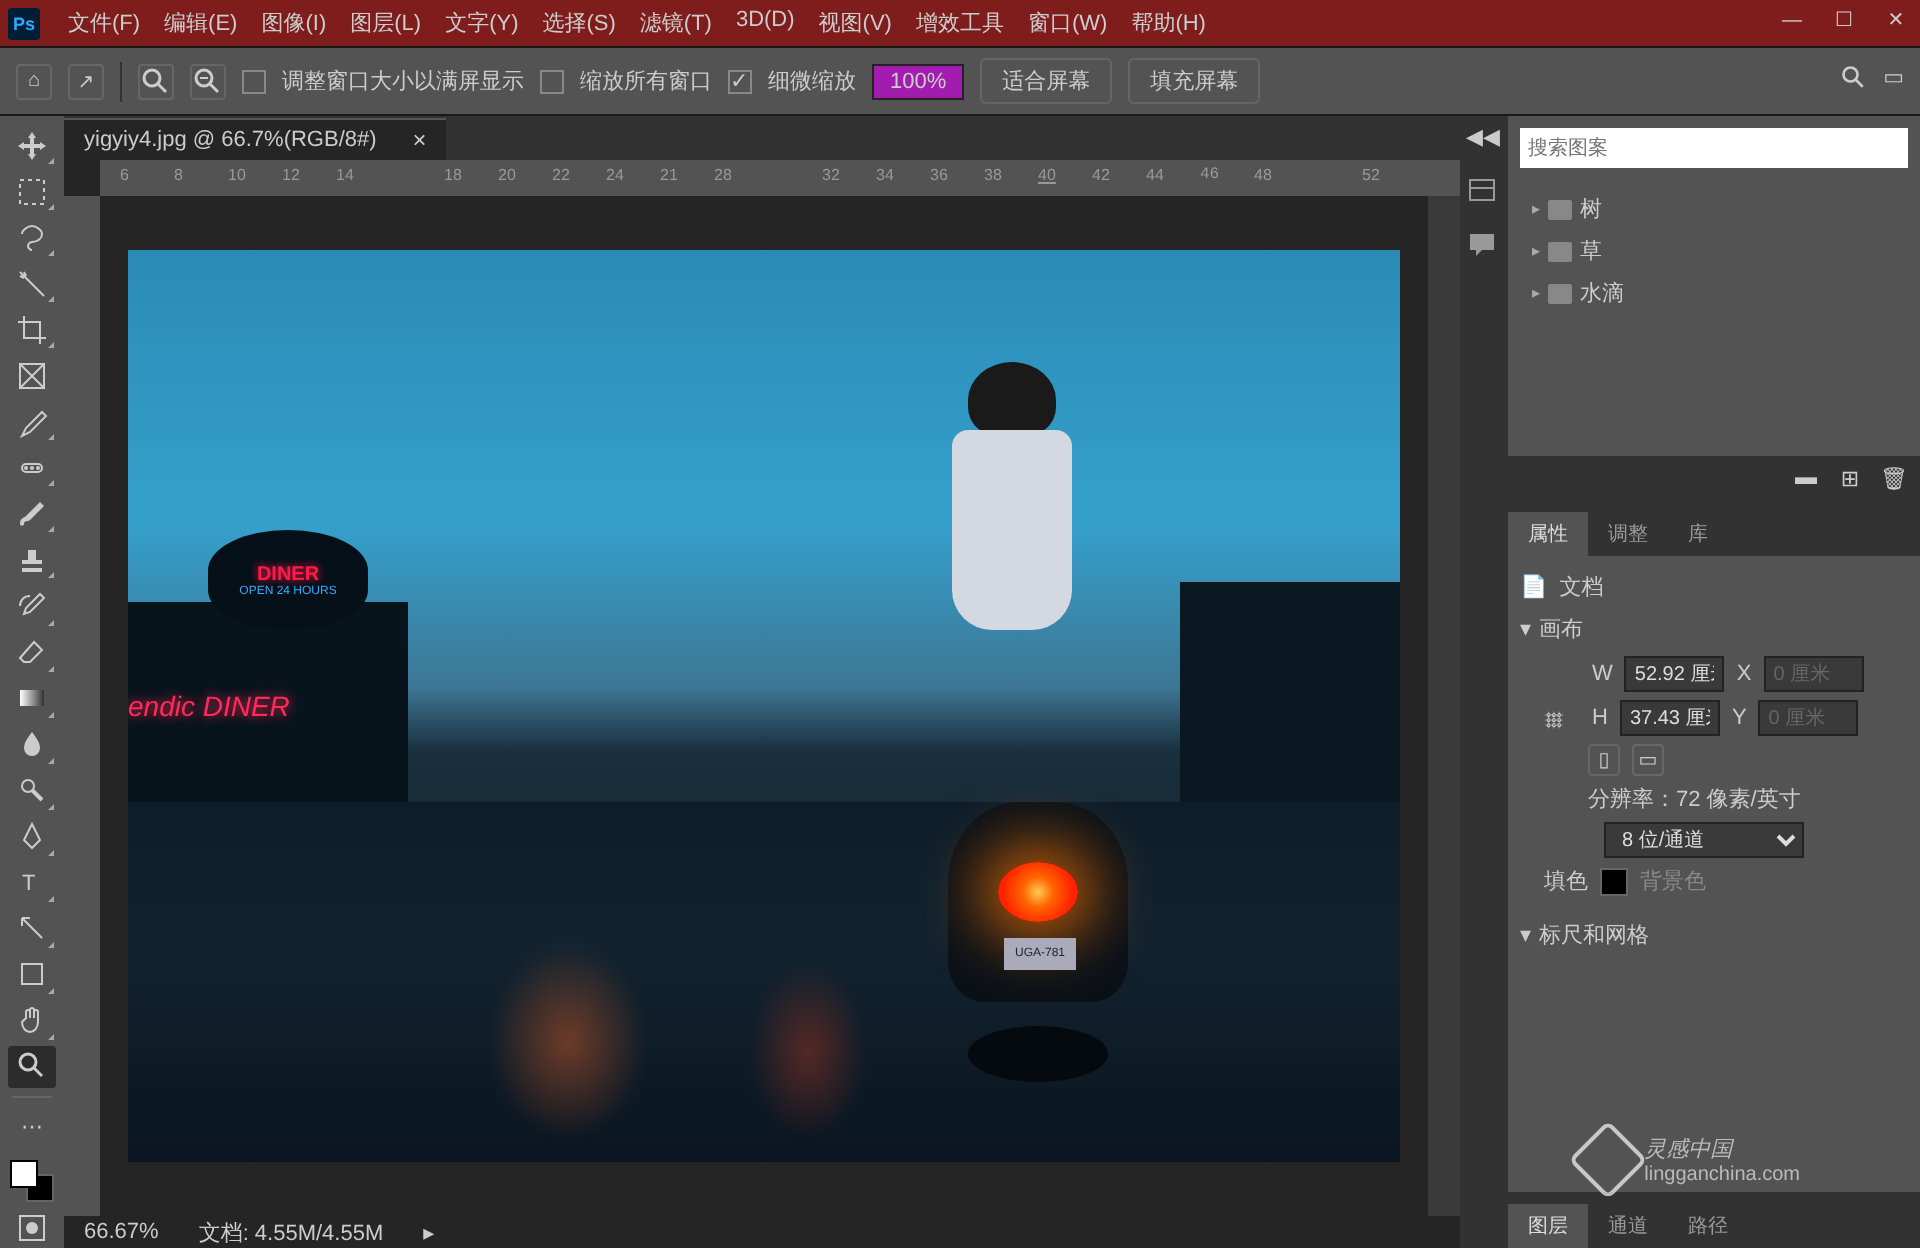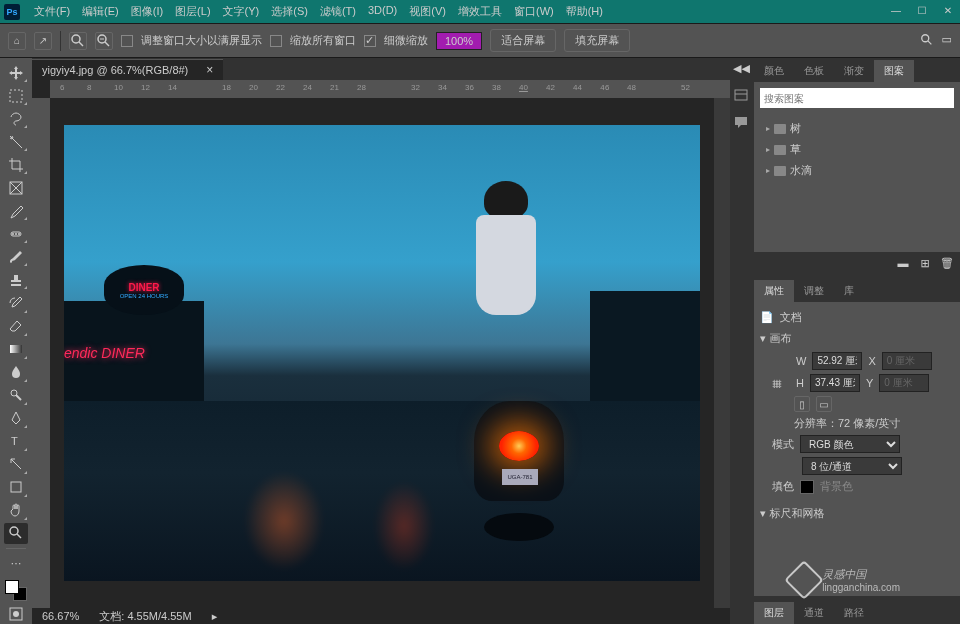--- a/index.html
+++ b/index.html
@@ -1,17 +1,17 @@
 <!DOCTYPE html>
 <html><head>
 <meta charset="utf-8">
 <style>
 *{margin:0;padding:0;box-sizing:border-box;font-family:"Microsoft YaHei",sans-serif;font-size:11px;color:#ccc;user-select:none}
 body{width:960px;height:624px;background:#323232;overflow:hidden;position:relative}
-.titlebar{height:24px;background:#0f766e;display:flex;align-items:center;padding:0 4px;border-bottom:1px solid #1a1a1a}
+.titlebar{height:24px;background:#7f1d1d;display:flex;align-items:center;padding:0 4px;border-bottom:1px solid #1a1a1a}
 .ps-logo{width:16px;height:16px;background:#001e36;border-radius:2px;color:#31a8ff;font-weight:bold;font-size:9px;display:flex;align-items:center;justify-content:center;margin-right:8px}
 .menu-item{padding:3px 6px;cursor:pointer}
 .win-ctrl{position:absolute;right:4px;top:2px;display:flex;gap:10px}
 .win-btn{width:16px;height:16px;display:flex;align-items:center;justify-content:center;font-size:10px;cursor:pointer}
 .options-bar{height:34px;background:#535353;display:flex;align-items:center;padding:0 8px;gap:8px;border-bottom:1px solid #1a1a1a}
 .ob-item{display:flex;align-items:center;gap:4px}
 .ob-icon{width:18px;height:18px;display:flex;align-items:center;justify-content:center;border:1px solid #666;border-radius:2px;font-size:10px}
 .checkbox{width:12px;height:12px;border:1px solid #888;display:inline-block;margin-right:4px;position:relative}
 .checkbox.checked::after{content:"✓";position:absolute;top:-2px;left:0;font-size:11px}
 .zoom-val{background:#a21caf;padding:2px 8px;border:1px solid #222}
@@ -370,26 +370,20 @@
       <div class="strip-icon">◀◀</div>
       <div class="strip-icon"><svg width="16" height="16" viewBox="0 0 16 16">
             <rect x="2" y="2" width="12" height="10" fill="none" stroke="#999"></rect>
             <line x1="2" y1="6" x2="14" y2="6" stroke="#999"></line>
           </svg></div>
       <div class="strip-icon"><svg width="16" height="16" viewBox="0 0 16 16">
             <path d="M2 3h12v8H8l-3 3v-3H2z" fill="#999"></path>
           </svg></div>
     </div>
     <div class="panel-main">
-      <div class="panel-tabs" id="swatch-tabs">
-          <div class="ptab">颜色</div>
-          <div class="ptab">色板</div>
-          <div class="ptab">渐变</div>
-          <div class="ptab active">图案</div>
-        </div>
       <div class="panel-body" style="height:170px">
         <input class="search-box" placeholder="搜索图案" style="">
         <div style="height:10px"></div>
         <div id="tree">
             <div class="tree-item">
               <span class="tree-arrow">▸</span>
               <span class="folder-icon"></span>
               <span>树</span>
             </div>
             <div class="tree-item">
@@ -440,24 +434,20 @@
               <input class="prop-input" style="color: rgb(102, 102, 102);" value="0 厘米">
           </div>
           <div class="prop-row" style="padding-left:22px">
             <span class="ob-icon" style="width:16px;height:16px">▯</span>
             <span class="ob-icon" style="width:16px;height:16px">▭</span>
           </div>
           <div class="prop-row" style="padding-left:22px">
               <span>分辨率：72 像素/英寸</span>
             </div>
           <div class="prop-row">
-              <span>模式</span>
-              <select class="prop-select"><option>RGB 颜色</option></select>
-            </div>
-          <div class="prop-row">
               <span style="width:24px"></span>
               <select class="prop-select"><option>8 位/通道</option></select>
             </div>
           <div class="prop-row">
               <span>填色</span>
               <span style="width:14px;height:14px;background:#000;border:1px solid #666"></span>
               <span style="color:#888">背景色</span>
             </div>
         </div>
         <div class="section-title" style="margin-top:6px">

